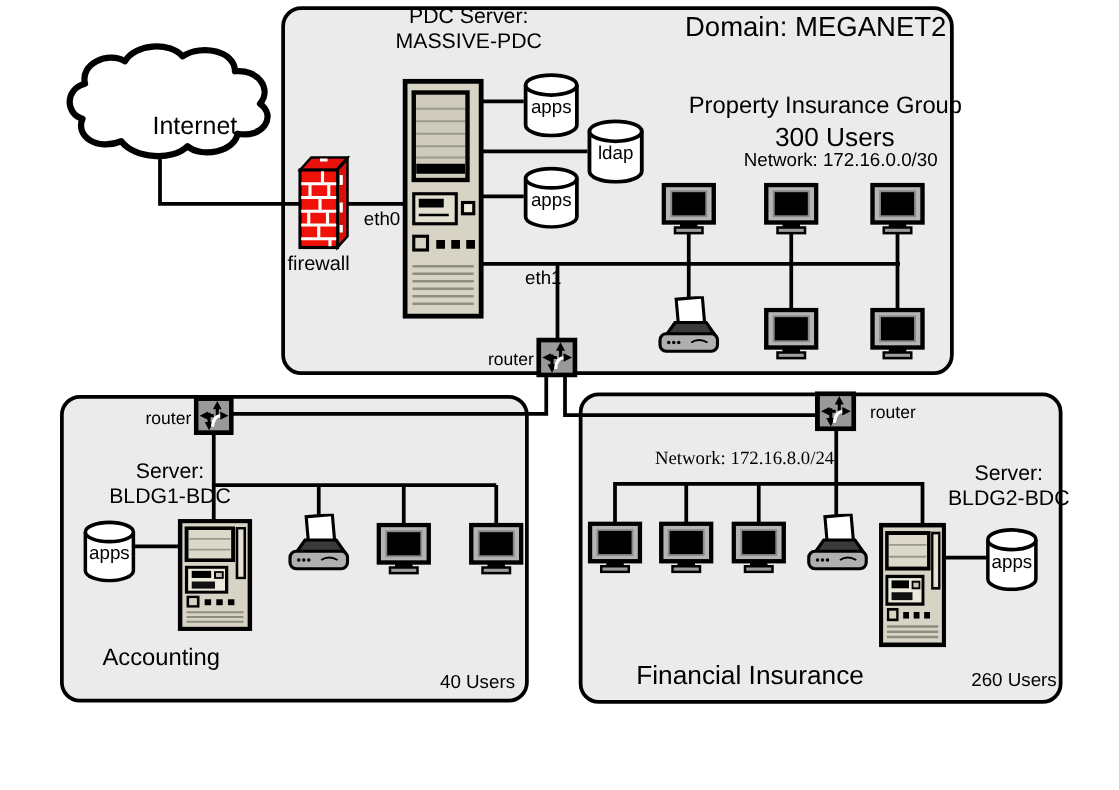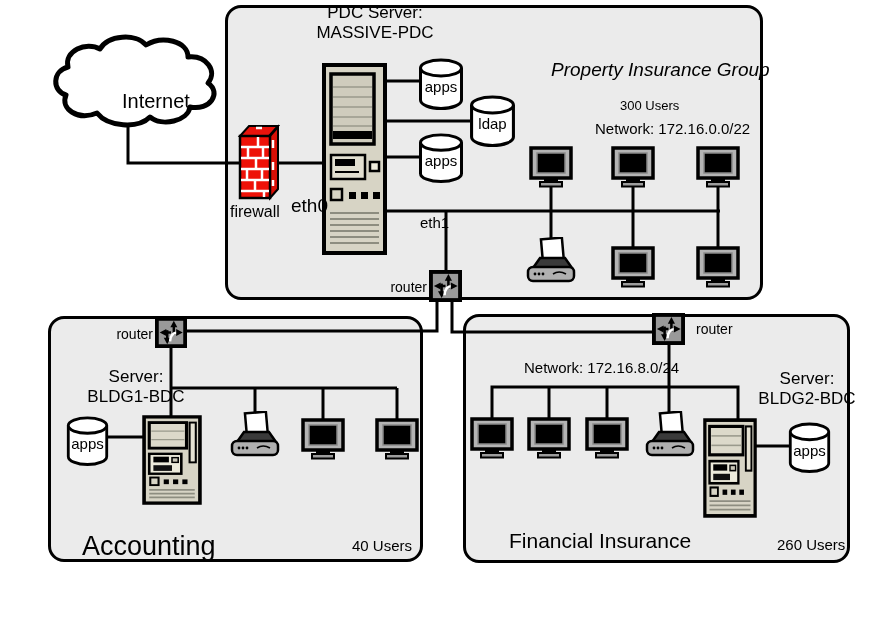--- a/index.html
+++ b/index.html
@@ -346,42 +346,43 @@
   <div class="node" style="left:787px;top:422px;width:45px;height:51px;">
       <svg width="100%" height="100%" viewBox="0 0 48 52" preserveAspectRatio="none">
 <path d="M3.5 10 V42 a20.5 8.5 0 0 0 41 0 V10" fill="#fff" stroke="#000" stroke-width="3"></path>
 <ellipse cx="24" cy="10" rx="20.5" ry="8" fill="#fff" stroke="#000" stroke-width="3"></ellipse>
       </svg>
     <span class="cyl-label">apps</span>
     </div>
 
   <div class="lbl" style="left:122px;top:70px;font-size:20px;margin-top:20px;">Internet</div>
   <div class="lbl" style="left:230px;top:203px;width:64px;font-size:16px;">firewall</div>
-  <div class="lbl" style="left:291px;top:167px;font-size:19px;margin-top:28px;">eth0</div>
+  <div class="lbl" style="left:291px;top:167px;font-size:15px;">eth0</div>
   <div class="lbl" style="left:420px;top:214px;font-size:15px;">eth1</div>
 
   <div class="lbl center" style="left:300px;top:3px;width:150px;font-size:17px;line-height:20px;">
     <span>PDC Server:</span><br>
     <span>MASSIVE-PDC</span>
   </div>
-  <div class="lbl" style="left:551px;top:59px;font-size:19px;font-style:italic;">Property Insurance Group</div>
-  <div class="lbl" style="left:620px;top:99px;font-size:13px;">300 Users</div>
-  <div class="lbl" style="left:595px;top:120px;font-size:15px;">Network: 172.16.0.0/22</div>
+  <div class="lbl" style="left:548px;top:9px;font-size:22px;">Domain: MEGANET2</div>
+  <div class="lbl" style="left:551px;top:74px;font-size:19px;">Property Insurance Group</div>
+  <div class="lbl" style="left:620px;top:99px;font-size:21px;">300 Users</div>
+  <div class="lbl" style="left:595px;top:120px;font-size:15px;">Network: 172.16.0.0/30</div>
   <div class="lbl right" style="left:381px;top:279px;width:46px;font-size:14px;">router</div>
 
   <div class="lbl right" style="left:109px;top:326px;width:44px;font-size:14px;">router</div>
   <div class="lbl center" style="left:76px;top:367px;width:120px;font-size:17px;line-height:20px;">
     <span>Server:</span><br>
     <span>BLDG1-BDC</span>
   </div>
-  <div class="lbl" style="left:82px;top:531px;font-size:27px;">Accounting</div>
+  <div class="lbl" style="left:82px;top:516px;font-size:19px;">Accounting</div>
   <div class="lbl" style="left:352px;top:537px;font-size:15px;">40 Users</div>
 
   <div class="lbl" style="left:696px;top:321px;font-size:14px;">router</div>
-  <div class="lbl" style="left:524px;top:359px;font-size:15px;">Network: 172.16.8.0/24</div>
+  <div class="lbl" style="left:524px;top:359px;font-size:15px;font-family:Liberation Serif, serif;">Network: 172.16.8.0/24</div>
   <div class="lbl center" style="left:747px;top:369px;width:120px;font-size:17px;line-height:20px;">
     <span>Server:</span><br>
     <span>BLDG2-BDC</span>
   </div>
   <div class="lbl" style="left:509px;top:529px;font-size:21px;">Financial Insurance</div>
   <div class="lbl" style="left:777px;top:536px;font-size:15px;">260 Users</div>
 
 </div>
 
 </body></html>

